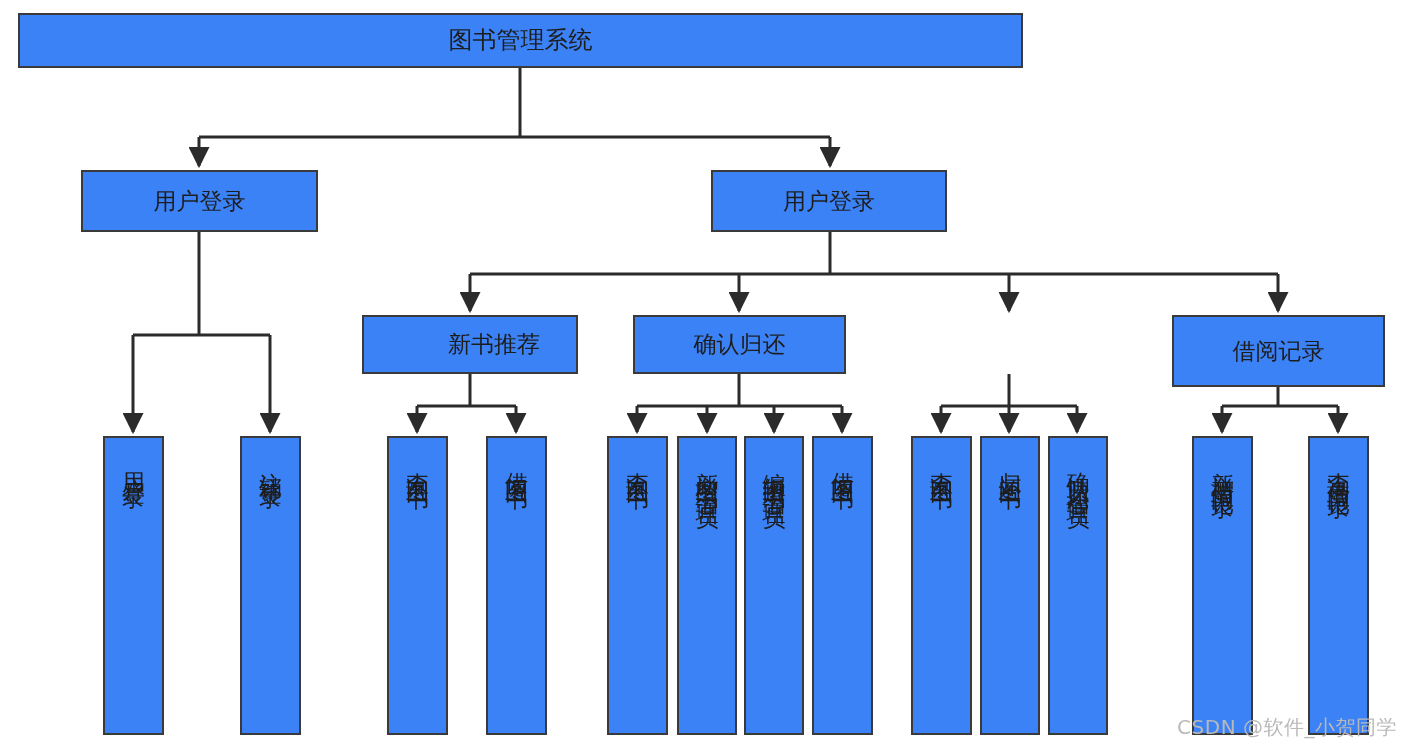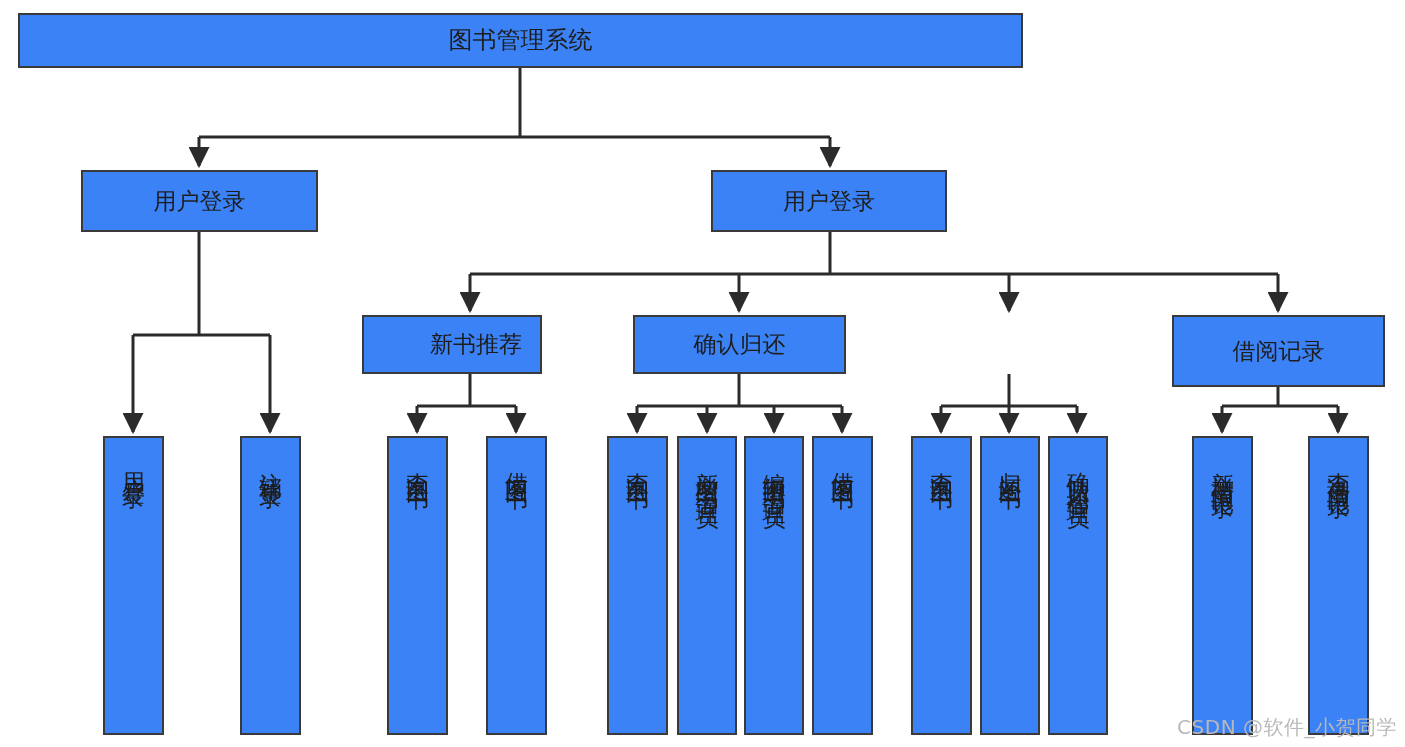--- a/index.html
+++ b/index.html
@@ -132,21 +132,21 @@
     <span class="label">图书管理系统</span>
   </div>
 
   <div class="node h" style="left:81px; top:170px; width:237px; height:62px;">
     <span class="label">用户登录</span>
   </div>
   <div class="node h" style="left:711px; top:170px; width:236px; height:62px;">
     <span class="label">用户登录</span>
   </div>
 
-  <div class="node h" style="left:362px; top:315px; width:180px; height:59px;padding-left:48px;">
+  <div class="node h" style="left:362px; top:315px; width:216px; height:59px;padding-left:48px;">
     <span class="label">新书推荐</span>
   </div>
   <div class="node h" style="left:633px; top:315px; width:213px; height:59px;">
     <span class="label">确认归还</span>
   </div>
   <div class="node h" style="left:1172px; top:315px; width:213px; height:72px;">
     <span class="label">借阅记录</span>
   </div>
 
   <div class="node v" style="left:103px; top:436px; width:61px; height:299px;">

